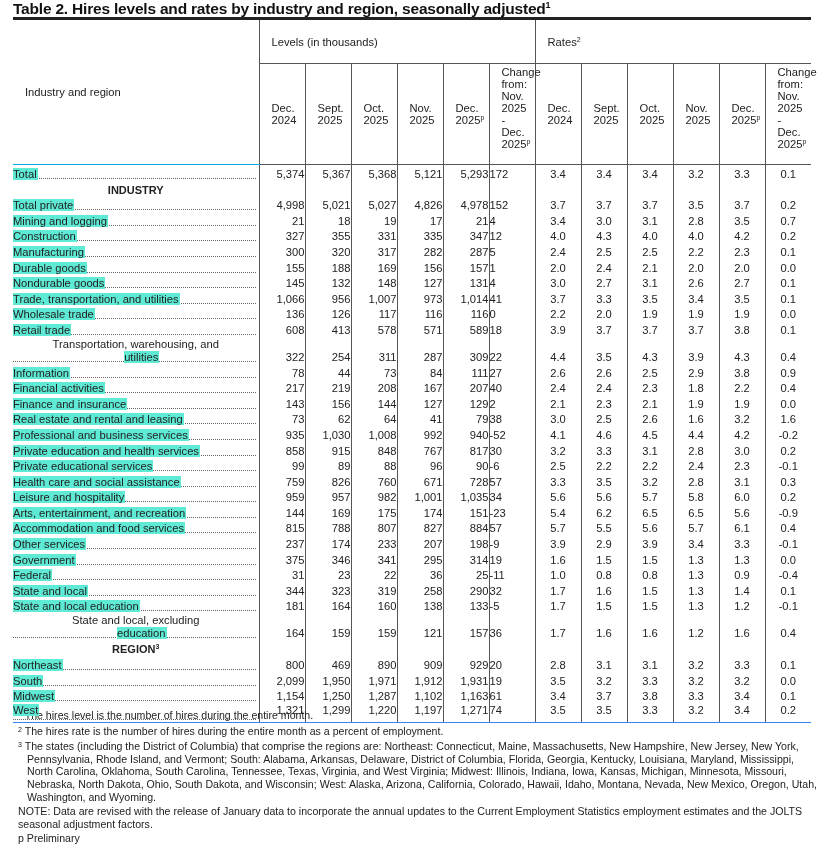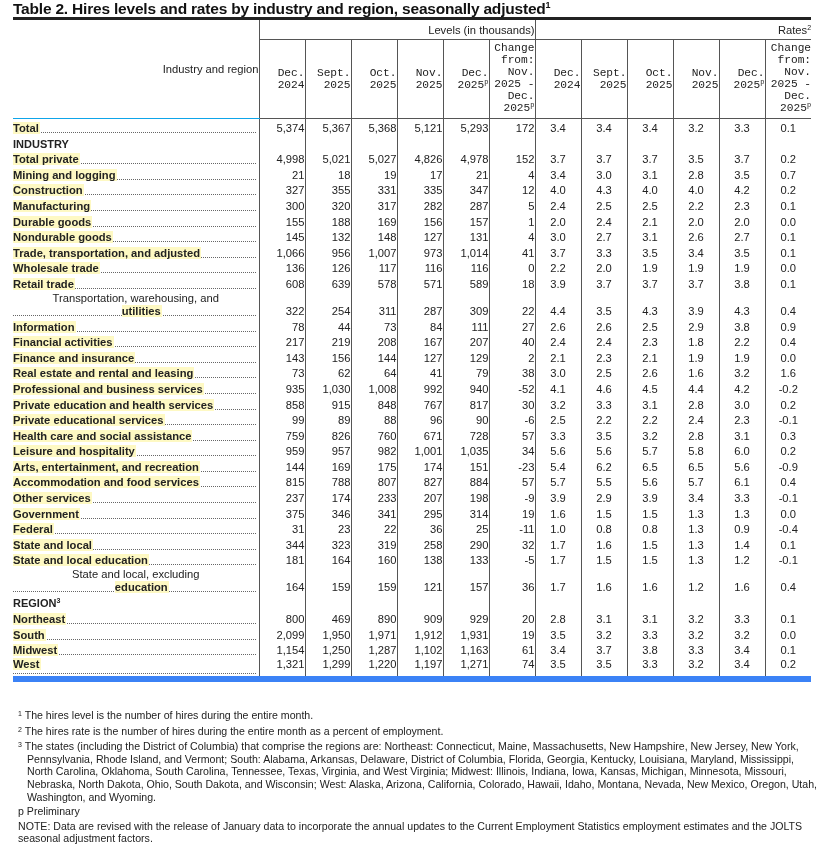--- a/index.html
+++ b/index.html
@@ -4,42 +4,42 @@
 <style>
   html, body { margin: 0; padding: 0; background: #ffffff; }
   body { width: 834px; height: 848px; overflow: hidden; font-family: "Liberation Sans", sans-serif; color: #222; }
   .page { position: relative; width: 771px; height: 848px; }
   .title { position: absolute; left: 13px; top: 0px; font-size: 15.5px; font-weight: bold; letter-spacing: -0.2px; color: #111; white-space: nowrap; }
   .title sup { font-size: 9px; vertical-align: 6px; }
   table.data { position: absolute; left: 13px; top: 17px; width: 797px; border-collapse: collapse; table-layout: fixed; font-size: 11.2px; }
   table.data col.c-label { width: 246px; }
   table.data col.c-num { width: 46px; }
   table.data thead tr.top th { border-top: 3px solid #222; }
-  table.data th { font-weight: normal; text-align: right; vertical-align: middle; padding: 0; line-height: 12px; color: #222; }
+  table.data th { font-weight: normal; text-align: left; vertical-align: middle; padding: 12px; line-height: 12px; color: #222; }
   th.group { height: 19px; border-bottom: 1px solid #555; border-left: 1px solid #555; }
   th.label-head { border-bottom: 1px solid #0ea5e9; }
-  th.colh { height: 76px; border-left: 1px solid #555; border-bottom: 1px solid #555; font-family: Liberation Mono, monospace; }
+  th.colh { height: 76px; border-left: 1px solid #555; border-bottom: 1px solid #555; }
   th.colh.change { vertical-align: top; padding-top: 2px; }
   th sup, td sup { font-size: 7px; vertical-align: 4px; line-height: 0; }
   table.data td { padding: 0; height: 15.6px; line-height: 14px; border-left: 1px solid #555; vertical-align: bottom; }
   table.data td.lbl { border-left: none; white-space: nowrap; overflow: hidden; position: relative; }
   td.num { text-align: right; padding-right: 6px; }
   td.rate { text-align: center; }
-  td.chg { text-align: right; padding-right: 4px; }
-  .lbl .txt { background: #fef9c3; padding-right: 1px; position: relative; z-index: 1; font-weight: bold; }
+  td.chg { text-align: left; padding-right: 4px; }
+  .lbl .txt { background: #5eead4; padding-right: 1px; position: relative; z-index: 1; }
   .lbl .dots { position: absolute; left: 0; right: 3px; bottom: 2px; border-bottom: 1px dotted #666; z-index: 0; }
   .ind0 { padding-left: 8px; }
   .ind1 { padding-left: 21px; }
   .ind2 { padding-left: 33px; }
   .ind3 { padding-left: 45px; }
-  tr.section td.lbl { text-align: left; font-weight: bold; font-size: 11px; }
+  tr.section td.lbl { text-align: center; font-weight: bold; font-size: 11px; }
   tr.section td { height: 16px; }
   tr.tall td { height: 27px; }
   tr.tall td.lbl { line-height: 13px; white-space: normal; text-align: center; }
-  tr.last td { border-bottom: 6px solid #3b82f6; height: 19px; vertical-align: top; padding-top: 0px; }
+  tr.last td { border-bottom: 1px solid #3b82f6; height: 19px; vertical-align: top; padding-top: 0px; }
   tr.last td.lbl { vertical-align: top; }
   .wrap-first { display: block; padding-left: 0; }
   .wrap-second { display: block; position: relative; }
   .footnotes { position: absolute; left: 18px; top: 708px; width: 800px; font-size: 10.6px; line-height: 12.6px; color: #222; }
   .footnotes p { margin: 0 0 2px 0; }
   .footnotes .fn { padding-left: 9px; text-indent: -9px; }
   .footnotes sup { font-size: 7px; vertical-align: 3px; }
 </style>
 </head>
 <body>
@@ -199,21 +199,21 @@
           <td class="num">131</td>
           <td class="chg">4</td>
           <td class="rate">3.0</td>
           <td class="rate">2.7</td>
           <td class="rate">3.1</td>
           <td class="rate">2.6</td>
           <td class="rate">2.7</td>
           <td class="rate">0.1</td>
         </tr>
         <tr class="">
-          <td class="lbl ind2"><span class="txt">Trade, transportation, and adjusted</span><span class="dots"></span></td>
+          <td class="lbl ind2"><span class="txt">Trade, transportation, and utilities</span><span class="dots"></span></td>
           <td class="num">1,066</td>
           <td class="num">956</td>
           <td class="num">1,007</td>
           <td class="num">973</td>
           <td class="num">1,014</td>
           <td class="chg">41</td>
           <td class="rate">3.7</td>
           <td class="rate">3.3</td>
           <td class="rate">3.5</td>
           <td class="rate">3.4</td>
@@ -231,21 +231,21 @@
           <td class="rate">2.2</td>
           <td class="rate">2.0</td>
           <td class="rate">1.9</td>
           <td class="rate">1.9</td>
           <td class="rate">1.9</td>
           <td class="rate">0.0</td>
         </tr>
         <tr class="">
           <td class="lbl ind3"><span class="txt">Retail trade</span><span class="dots"></span></td>
           <td class="num">608</td>
-          <td class="num">639</td>
+          <td class="num">413</td>
           <td class="num">578</td>
           <td class="num">571</td>
           <td class="num">589</td>
           <td class="chg">18</td>
           <td class="rate">3.9</td>
           <td class="rate">3.7</td>
           <td class="rate">3.7</td>
           <td class="rate">3.7</td>
           <td class="rate">3.8</td>
           <td class="rate">0.1</td>
@@ -601,16 +601,16 @@
           <td class="rate">3.4</td>
           <td class="rate">0.2</td>
         </tr>
       </tbody>
   </table>
 
   <div class="footnotes">
     <p class="fn"><sup>1</sup> <span>The hires level is the number of hires during the entire month.</span></p>
     <p class="fn"><sup>2</sup> <span>The hires rate is the number of hires during the entire month as a percent of employment.</span></p>
     <p class="fn"><sup>3</sup> <span>The states (including the District of Columbia) that comprise the regions are: Northeast: Connecticut, Maine, Massachusetts, New Hampshire, New Jersey, New York, Pennsylvania, Rhode Island, and Vermont; South: Alabama, Arkansas, Delaware, District of Columbia, Florida, Georgia, Kentucky, Louisiana, Maryland, Mississippi, North Carolina, Oklahoma, South Carolina, Tennessee, Texas, Virginia, and West Virginia; Midwest: Illinois, Indiana, Iowa, Kansas, Michigan, Minnesota, Missouri, Nebraska, North Dakota, Ohio, South Dakota, and Wisconsin; West: Alaska, Arizona, California, Colorado, Hawaii, Idaho, Montana, Nevada, New Mexico, Oregon, Utah, Washington, and Wyoming.</span></p>
+    <p>NOTE: Data are revised with the release of January data to incorporate the annual updates to the Current Employment Statistics employment estimates and the JOLTS seasonal adjustment factors.</p>
     <p>p Preliminary</p>
-    <p>NOTE: Data are revised with the release of January data to incorporate the annual updates to the Current Employment Statistics employment estimates and the JOLTS seasonal adjustment factors.</p>
   </div>
 </div>
 
 </body></html>

